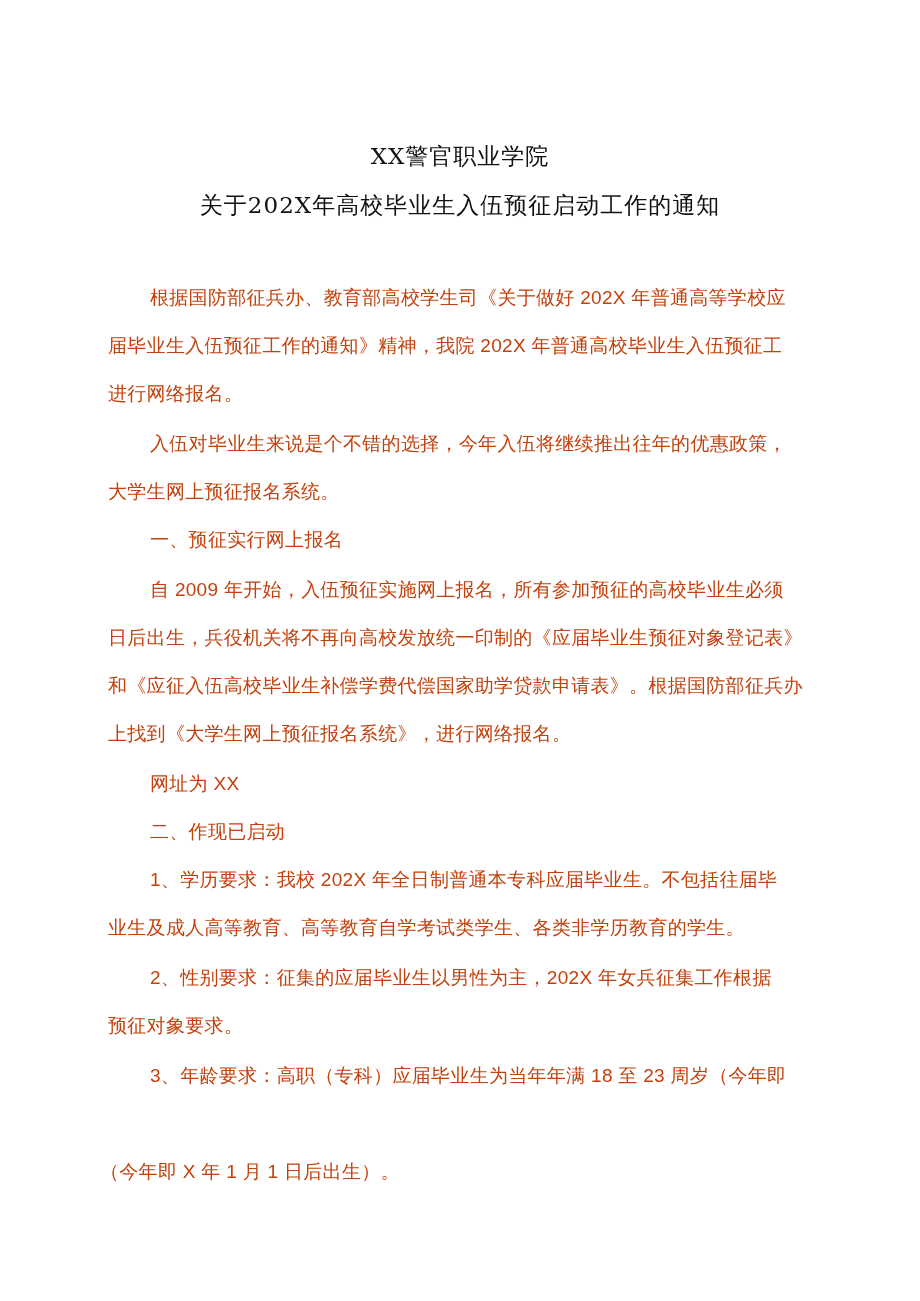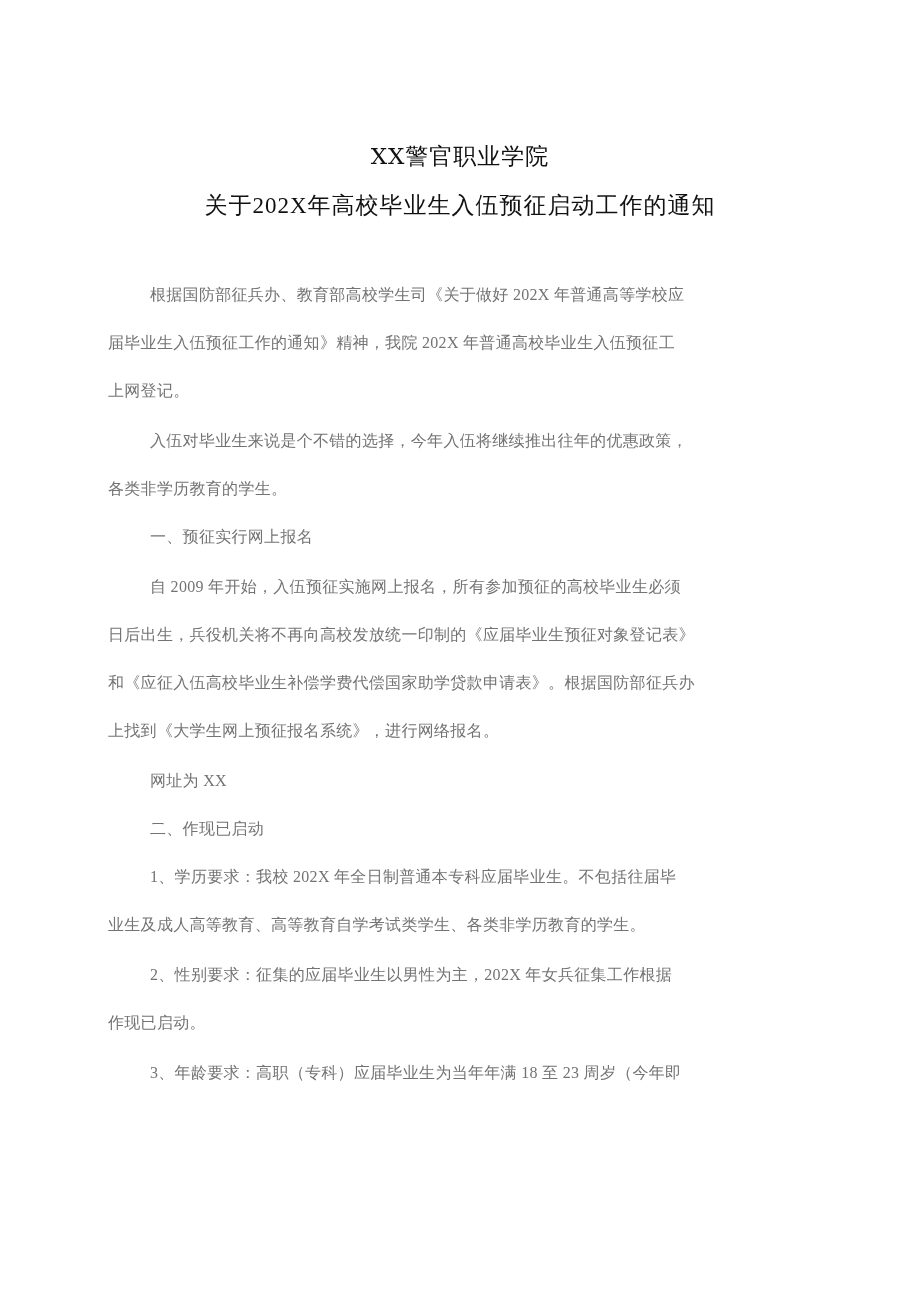--- a/index.html
+++ b/index.html
@@ -4,45 +4,46 @@
   <style>
     html, body { margin: 0; padding: 0; background: #ffffff; }
     body { width: 920px; height: 1301px; position: relative; overflow: hidden; color: #111; }
     .page { position: absolute; left: 0; top: 5px; width: 920px; height: 1301px; }
     .title {
       position: absolute; left: 0; width: 920px; text-align: center;
       font-family: "DejaVu Serif", "Liberation Serif", serif;
       font-size: 23px; letter-spacing: 1px; color: #111;
     }
     .t1 { top: 136px; }
-    .t2 { top: 185px; font-family: Liberation Serif, serif; }
+    .t2 { top: 185px; }
     .line {
       position: absolute; left: 108px; white-space: nowrap;
-      font-family: Liberation Serif, serif;
-      font-size: 16px; color: #737373; letter-spacing: 0.3px;
+      font-family: Liberation Sans, sans-serif;
+      font-size: 19px; color: #c2410c; letter-spacing: 0.3px;
     }
     .indent { left: 150px; }
   </style>
 </head>
 <body>
 
 <div class="page">
   <div class="title t1">XX警官职业学院</div>
   <div class="title t2">关于202X年高校毕业生入伍预征启动工作的通知</div>
 
   <div class="line indent" style="top:280px">根据国防部征兵办、教育部高校学生司《关于做好 202X 年普通高等学校应</div>
   <div class="line" style="top:328px">届毕业生入伍预征工作的通知》精神，我院 202X 年普通高校毕业生入伍预征工</div>
-  <div class="line" style="top:376px">上网登记。</div>
+  <div class="line" style="top:376px">进行网络报名。</div>
   <div class="line indent" style="top:426px">入伍对毕业生来说是个不错的选择，今年入伍将继续推出往年的优惠政策，</div>
-  <div class="line" style="top:474px">各类非学历教育的学生。</div>
+  <div class="line" style="top:474px">大学生网上预征报名系统。</div>
   <div class="line indent" style="top:522px">一、预征实行网上报名</div>
   <div class="line indent" style="top:572px">自 2009 年开始，入伍预征实施网上报名，所有参加预征的高校毕业生必须</div>
   <div class="line" style="top:620px">日后出生，兵役机关将不再向高校发放统一印制的《应届毕业生预征对象登记表》</div>
   <div class="line" style="top:668px">和《应征入伍高校毕业生补偿学费代偿国家助学贷款申请表》。根据国防部征兵办</div>
   <div class="line" style="top:716px">上找到《大学生网上预征报名系统》，进行网络报名。</div>
   <div class="line indent" style="top:766px">网址为 XX</div>
   <div class="line indent" style="top:814px">二、作现已启动</div>
   <div class="line indent" style="top:862px">1、学历要求：我校 202X 年全日制普通本专科应届毕业生。不包括往届毕</div>
   <div class="line" style="top:910px">业生及成人高等教育、高等教育自学考试类学生、各类非学历教育的学生。</div>
   <div class="line indent" style="top:960px">2、性别要求：征集的应届毕业生以男性为主，202X 年女兵征集工作根据</div>
-  <div class="line" style="top:1008px">作现已启动。</div>
+  <div class="line" style="top:1008px">预征对象要求。</div>
   <div class="line indent" style="top:1058px">3、年龄要求：高职（专科）应届毕业生为当年年满 18 至 23 周岁（今年即</div>
+  <div class="line" style="top:1154px; left:100px">（今年即 X 年 1 月 1 日后出生）。</div>
 </div>
 
 </body></html>

